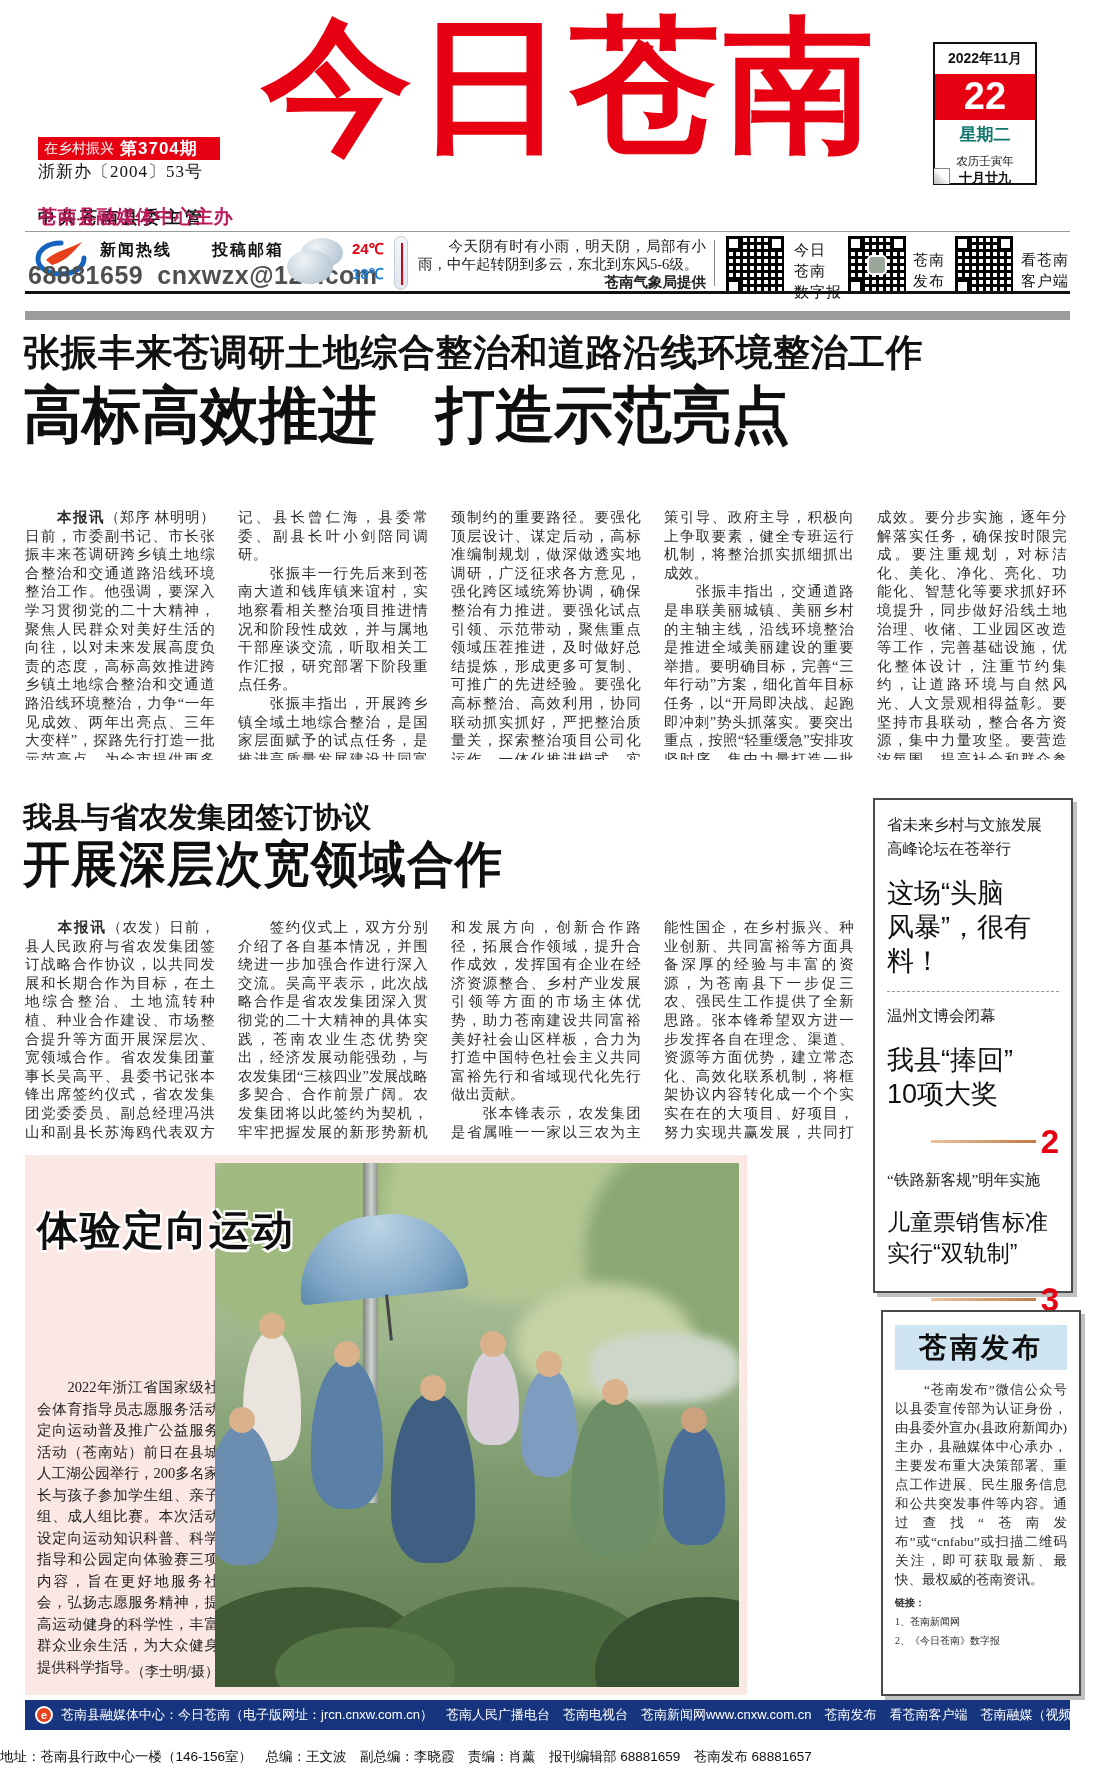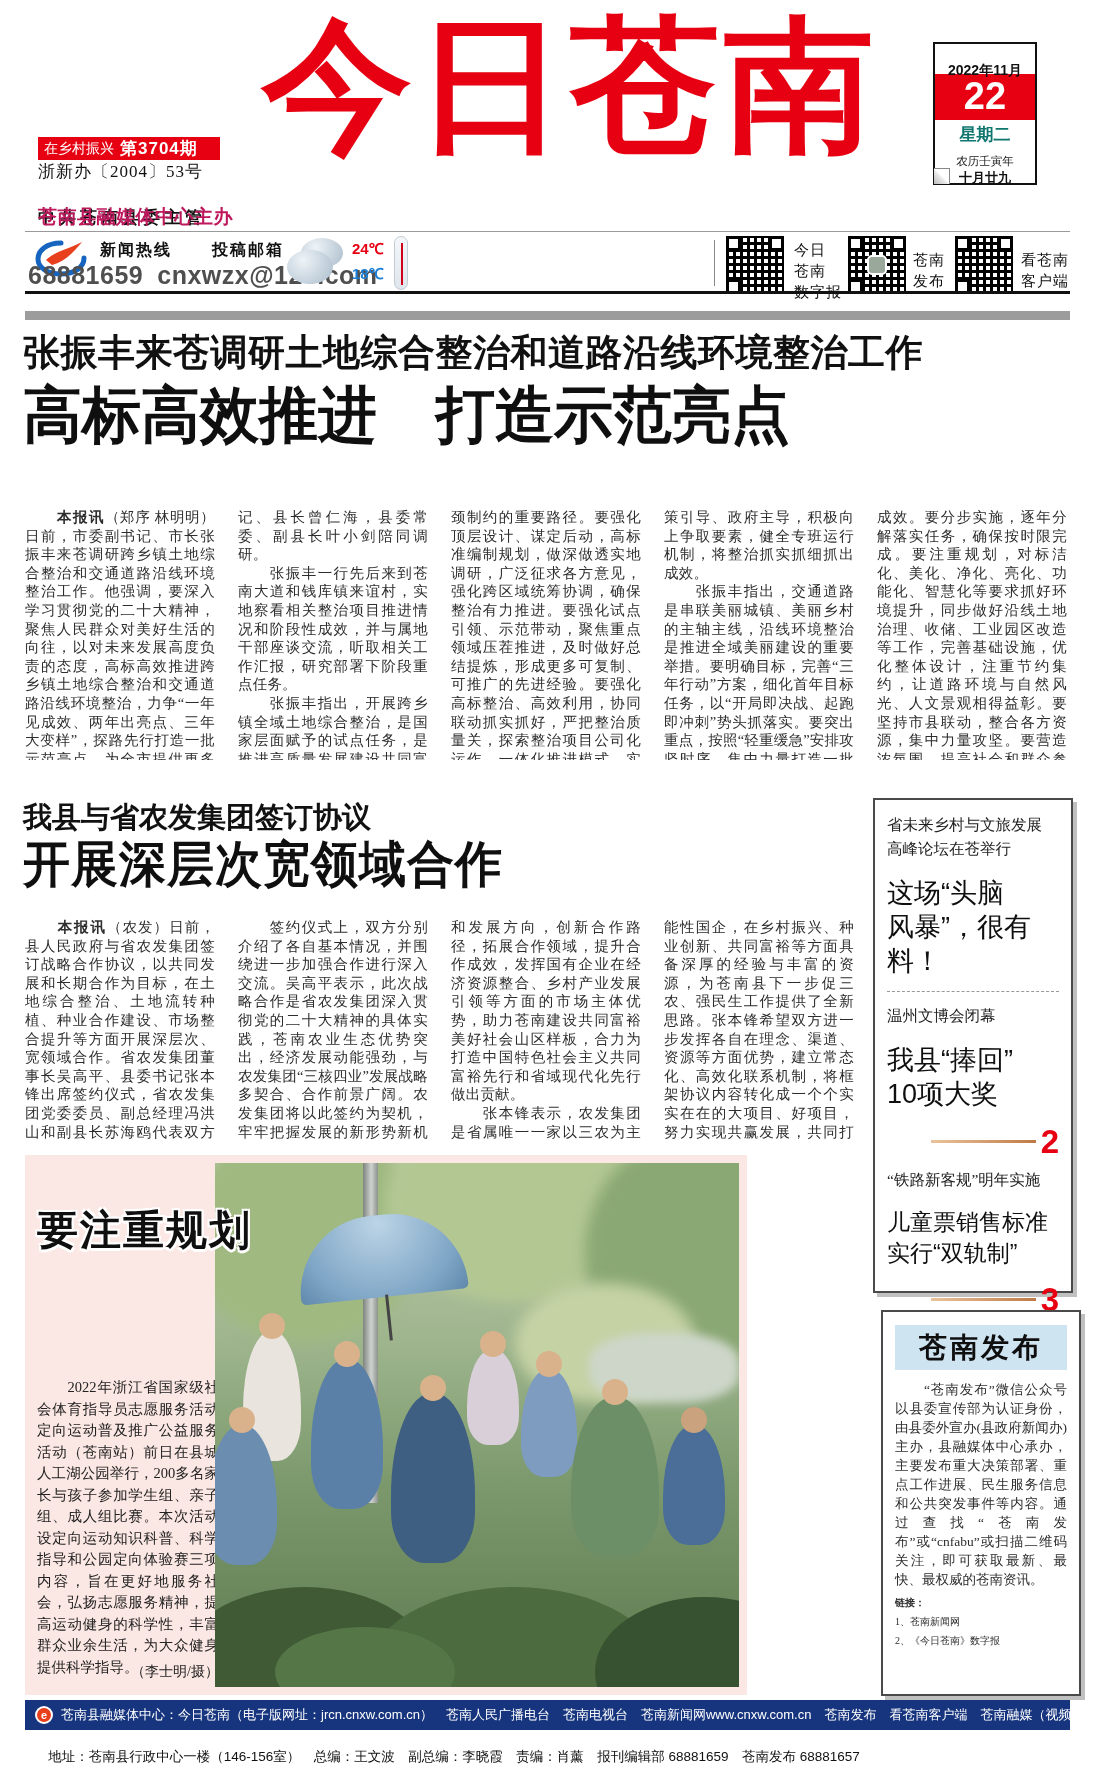--- a/index.html
+++ b/index.html
@@ -20,21 +20,21 @@
   .issue-badge .no { font-weight:bold; font-size:17px; letter-spacing:1px; }
   .license { left:38px; top:160px; font-size:17px; color:#111; letter-spacing:1px; }
   .supervisor { left:38px; top:182px; font-size:17px; font-weight:bold; letter-spacing:4px; color:#111;margin-top:24px;}
   .organizer { left:38px; top:204px; font-size:19px; font-weight:bold; letter-spacing:0.5px; color:#be185d;}
   .masthead-title { left:262px; top:8px; width:668px; font-size:150px; line-height:1.05;
     font-weight:900; color:#e60012; letter-spacing:4px; transform:scaleY(0.97); white-space:nowrap; }
 
   
   .calendar { left:933px; top:42px; width:104px; height:143px; background:#fff;
     border:2.5px solid #111; text-align:center; font-family:"Liberation Sans",sans-serif; }
-  .cal-month { font-size:14px; font-weight:bold; padding-top:18px; height:30px; color:#111;border-radius:9px; }
+  .cal-month { font-size:14px; font-weight:bold; padding-top:6px; height:30px; color:#111;border-radius:9px; }
   .cal-day { height:46px; background:#e60012; color:#fff; font-size:38px; font-weight:900; line-height:44px; }
   .cal-week { font-size:17px; font-weight:900; color:#0f766e; margin-top:3px; }
   .cal-lunar1 { font-size:11.5px; color:#222; margin-top:8px; font-family:"Liberation Serif",serif;}
   .cal-lunar2 { font-size:13px; font-weight:bold; color:#111; }
   .cal-fold { position:absolute; left:-1px; bottom:-1px; width:16px; height:16px;
     background:linear-gradient(45deg,#bbb 0%,#eee 48%,#fff 52%); border-top:1px solid #888; border-right:1px solid #888;}
 
   
   .rule-thin { left:25px; top:231px; width:1045px; height:1px; background:#9a9a9a; }
   .rule-black { left:25px; top:291px; width:1045px; height:2.5px; background:#111; }
@@ -127,21 +127,21 @@
   .person .head { position:absolute; top:-18px; left:50%; transform:translateX(-50%);
     width:26px; height:26px; border-radius:50%; background:#d9b28c; display:block; }
   .bush { position:absolute; border-radius:50%; z-index:6; }
 
   
   .footer-bar { left:25px; top:1700px; width:1045px; height:30px; background:#17357e;
     color:#fff; display:flex; align-items:center; gap:8px; padding:0 10px;
     font-family:"Liberation Sans",sans-serif; font-size:13px; white-space:nowrap; overflow:hidden;}
   .footer-logo { width:18px; height:18px; border-radius:50%; background:#e8401c; border:2px solid #fff;
     color:#fff; font-size:11px; font-weight:bold; display:flex; align-items:center; justify-content:center; flex:0 0 auto;}
-  .address { left:0; top:1748px; width:908px; text-align:center; font-size:13.5px; color:#111;
+  .address { left:0; top:1748px; width:908px; font-size:13.5px; color:#111;
     font-family:"Liberation Sans",sans-serif; }
 </style>
 </head>
 <body>
 
 <div class="page">
 
   <div class="abs issue-badge sans">
     <span>在乡村振兴</span>
     <span class="no">第3704期</span>
@@ -175,20 +175,24 @@
   <div class="abs cloud">
     <i style="left:14px;top:0;width:42px;height:30px;"></i>
     <i style="left:0;top:12px;width:46px;height:34px;"></i>
   </div>
   <div class="abs temp-hi sans">24℃</div>
   <div class="abs temp-lo sans">18℃</div>
   <div class="abs thermo">
       <i></i>
     </div>
 
+  <div class="abs forecast">
+    <span class="pre">　　今天阴有时有小雨，明天阴，局部有小雨，中午起转阴到多云，东北到东风5-6级。</span>
+    <b>苍南气象局提供</b>
+  </div>
   <div class="abs vdiv"></div>
 
   <div class="qr" style="left:726px;">
     <span class="f f1"></span>
       <span class="f f2"></span>
       <span class="f f3"></span>
   </div>
   <div class="qr-label pre" style="left:794px;">今日
 苍南
 数字报</div>
@@ -262,21 +266,21 @@
     <div class="fabu-title">苍南发布</div>
     <div class="fabu-body">　　“苍南发布”微信公众号以县委宣传部为认证身份，由县委外宣办(县政府新闻办)主办，县融媒体中心承办，主要发布重大决策部署、重点工作进展、民生服务信息和公共突发事件等内容。通过查找“苍南发布”或“cnfabu”或扫描二维码关注，即可获取最新、最快、最权威的苍南资讯。</div>
     <div class="fabu-links">
       <div class="lbl">链接：</div>
       <div>1、苍南新闻网</div>
       <div>2、《今日苍南》数字报</div>
     </div>
   </div>
 
   <div class="abs photo-box">
-    <div class="photo-title">要注重规划</div>
+    <div class="photo-title">体验定向运动</div>
     <div class="photo-caption">　　2022年浙江省国家级社会体育指导员志愿服务活动定向运动普及推广公益服务活动（苍南站）前日在县城人工湖公园举行，200多名家长与孩子参加学生组、亲子组、成人组比赛。本次活动设定向运动知识科普、科学指导和公园定向体验赛三项内容，旨在更好地服务社会，弘扬志愿服务精神，提高运动健身的科学性，丰富群众业余生活，为大众健身提供科学指导。</div>
     <div class="photo-credit">（李士明/摄）</div>
 
     <div class="photo">
       <span class="blob" style="left:-30px;top:-40px;width:240px;height:220px;background:#9fb981;"></span>
       <span class="blob" style="left:170px;top:-60px;width:260px;height:200px;background:#b3c793;"></span>
       <span class="blob" style="left:370px;top:-30px;width:220px;height:240px;background:#8aa874;"></span>
       <span class="blob" style="left:300px;top:120px;width:180px;height:120px;background:#c5d2a4;"></span>
       <span class="water"></span>
       <span class="pole"></span>

